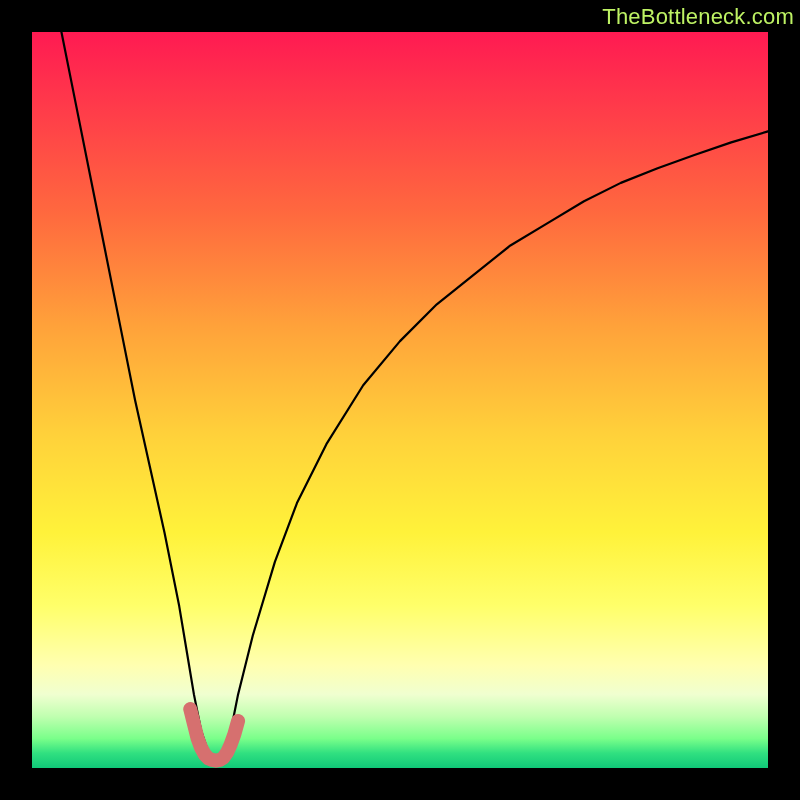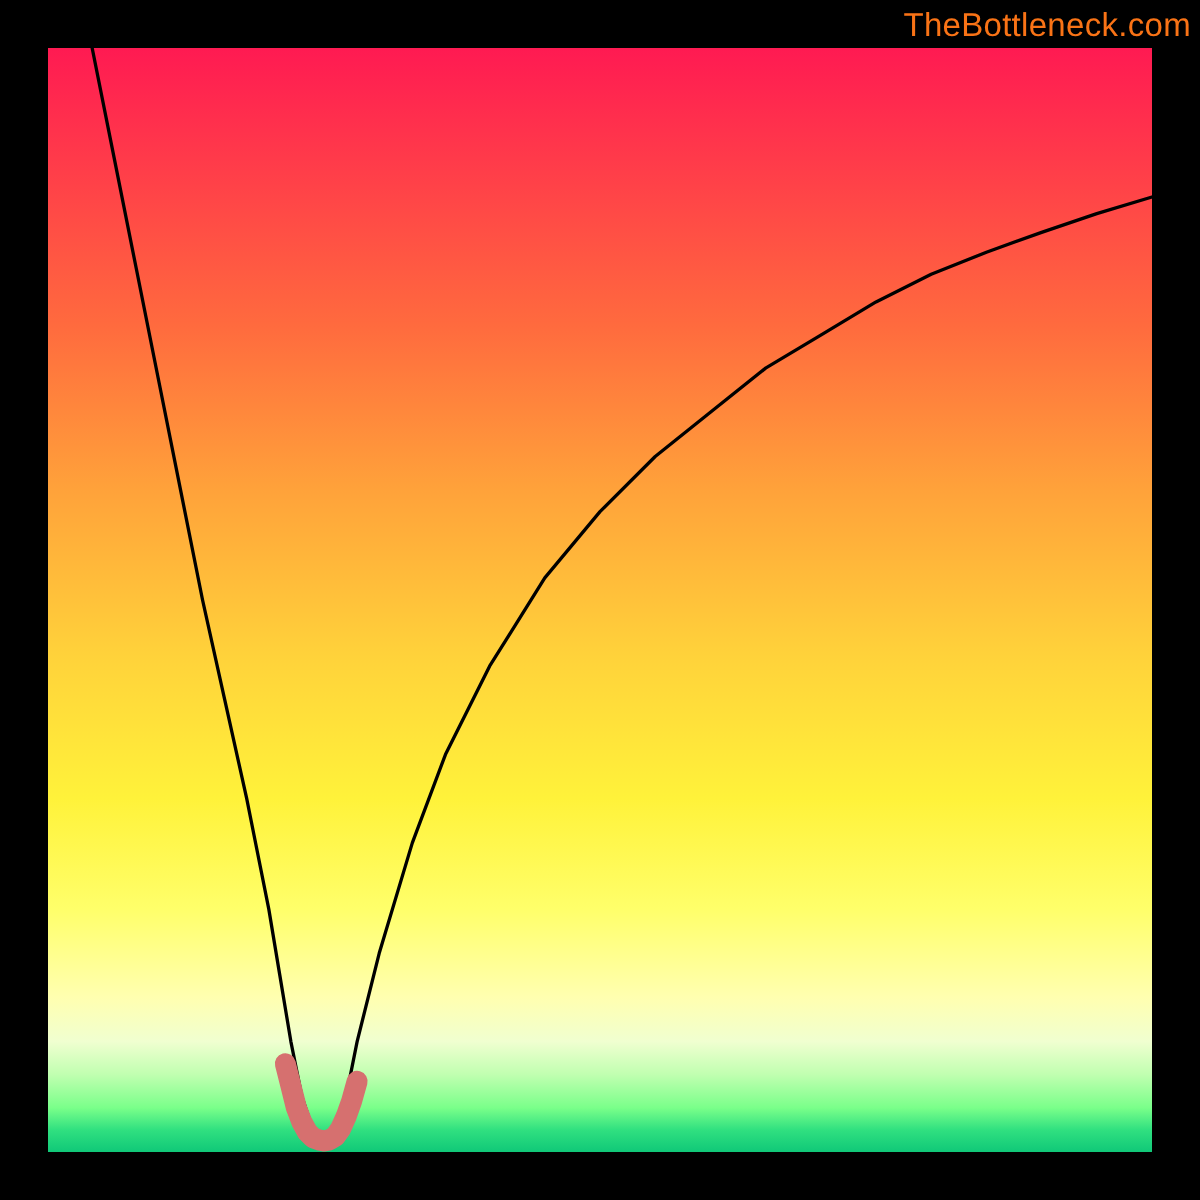--- a/index.html
+++ b/index.html
@@ -39,21 +39,21 @@
       #c0ffb0 93%,
       #7aff8a 96%,
       #30e080 98%,
       #10c878 100%
     );
   }
   .watermark {
     position: absolute;
     top: 4px;
     right: 6px;
-    color: #f97316;
+    color: #bef264;
     font-size: 22px;
     letter-spacing: 0.2px;
     font-weight: 400;
     user-select: none;
   }
   svg.curves {
     position: absolute;
     left: 0;
     top: 0;
     width: 736px;

